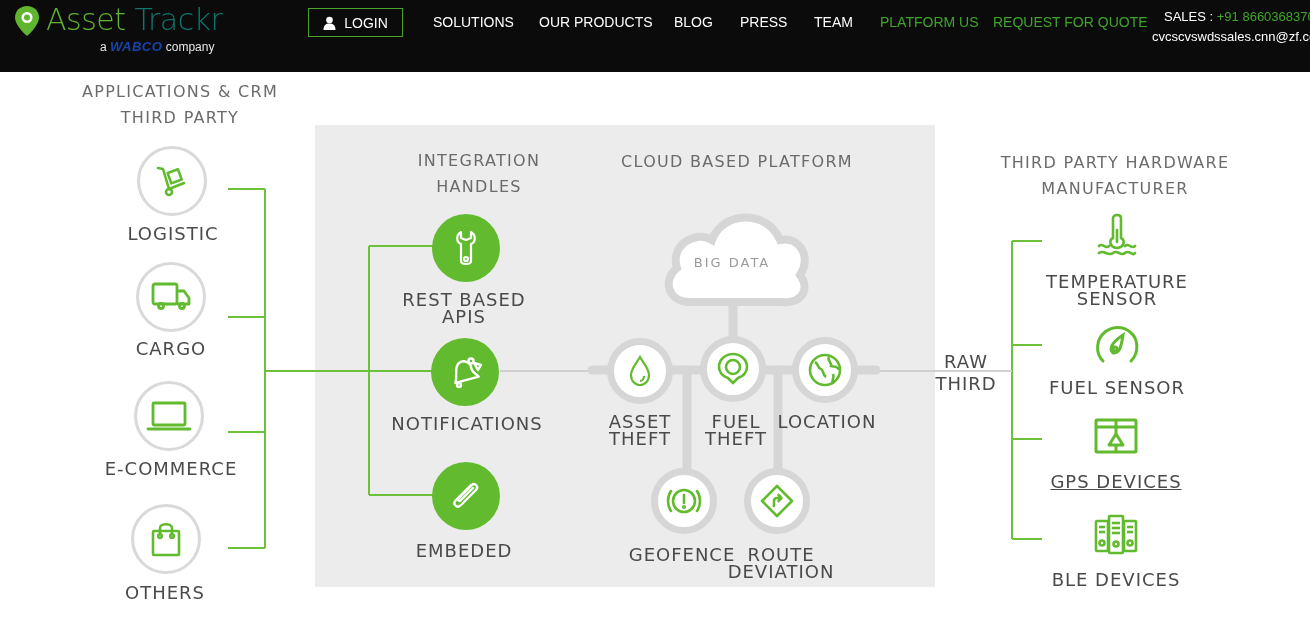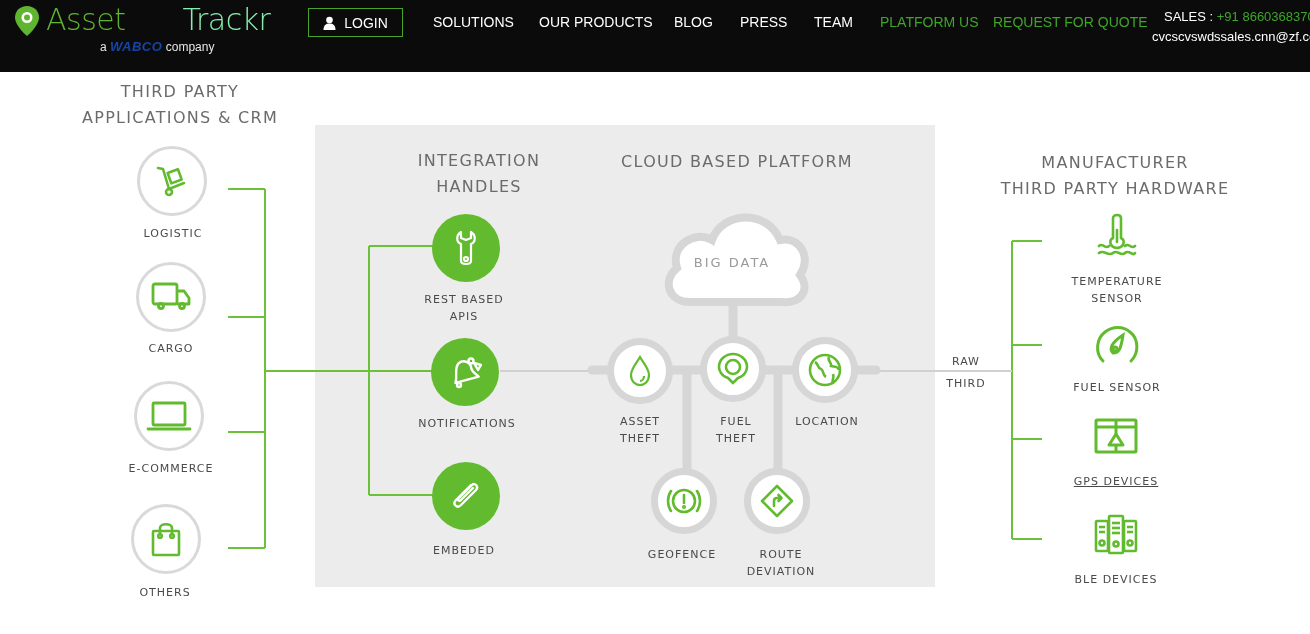--- a/index.html
+++ b/index.html
@@ -5,40 +5,40 @@
   * { box-sizing: border-box; margin: 0; padding: 0; }
   html, body { width: 1310px; height: 634px; overflow: hidden; background: #ffffff; }
   body { font-family: "Liberation Sans", sans-serif; position: relative; }
 
   
   .topbar { position: absolute; left: 0; top: 0; width: 1310px; height: 72px; background: #0b0b0b; }
   .logo { position: absolute; left: 14px; top: 4px; width: 220px; height: 50px; }
   .logo-pin { position: absolute; left: 0; top: 1px; width: 26px; height: 32px; }
   .logo-text { position: absolute; left: 32px; top: -2px; font-family: "DejaVu Sans", sans-serif; font-size: 30px; font-weight: 300; letter-spacing: -0.5px; white-space: nowrap; }
   .logo-asset { color: #5fb52f; }
-  .logo-trackr { color: #86efac; margin-left: 48px; }
+  .logo-trackr { color: #0f766e; }
   .logo-sub { position: absolute; left: 86px; top: 35px; font-size: 12px; color: #e6e6e6; white-space: nowrap; }
   .logo-wabco { color: #1644a8; font-weight: bold; font-style: italic; font-size: 13px; letter-spacing: 0.5px; margin-top: 29px; }
 
   .login-btn { position: absolute; left: 308px; top: 8px; width: 95px; height: 29px; border: 1px solid #49a32a; display: flex; align-items: center; justify-content: center; color: #ffffff; font-size: 14px; cursor: pointer; background: transparent; }
   .login-btn svg { margin-right: 8px; }
 
   .nav { position: absolute; top: 14px; left: 0; }
   .nav-item { position: absolute; top: 0; font-size: 14px; white-space: nowrap; cursor: pointer; }
   .nav-white { color: #ffffff; }
   .nav-green { color: #3fa52a; }
 
   .sales { position: absolute; left: 1164px; top: 9px; font-size: 13px; color: #ffffff; white-space: nowrap; }
   .sales-phone { color: #3fa52a; }
   .sales-mail { position: absolute; left: 1152px; top: 29px; font-size: 13px; color: #ffffff; white-space: nowrap; }
 
   
   .panel { position: absolute; left: 315px; top: 125px; width: 620px; height: 462px; background: #ececec; }
   .heading { position: absolute; color: #6b6b6b; font-family: "DejaVu Sans", sans-serif; font-size: 16px; letter-spacing: 1.3px; text-align: center; line-height: 26px; white-space: nowrap; }
-  .label { position: absolute; color: #4a4a4a; font-family: "DejaVu Sans", sans-serif; font-size: 11px; letter-spacing: 1px; text-align: center; line-height: 17px; white-space: nowrap; transform: translateX(-50%); }
+  .label { position: absolute; color: #4a4a4a; font-family: "DejaVu Sans", sans-serif; font-size: 18px; letter-spacing: 1px; text-align: center; line-height: 17px; white-space: nowrap; transform: translateX(-50%); }
 
   .circle-outline { position: absolute; width: 70px; height: 70px; border-radius: 50%; border: 3px solid #d9d9d9; background: #ffffff; display: flex; align-items: center; justify-content: center; }
   .circle-green { position: absolute; width: 68px; height: 68px; border-radius: 50%; background: #62bb2e; display: flex; align-items: center; justify-content: center; }
   .circle-cloud { position: absolute; width: 66px; height: 66px; border-radius: 50%; border: 7px solid #d6d6d6; background: #ffffff; display: flex; align-items: center; justify-content: center; }
   .hw-icon { position: absolute; width: 50px; height: 50px; display: flex; align-items: center; justify-content: center; }
 
   .lines { position: absolute; left: 0; top: 0; }
   .bigdata { position: absolute; left: 670px; top: 255px; width: 124px; text-align: center; color: #9a9a9a; font-family: "DejaVu Sans", sans-serif; font-size: 13px; letter-spacing: 2px; }
 </style>
 </head>
@@ -121,22 +121,22 @@
     <line x1="687" y1="370" x2="687" y2="470"></line>
     <line x1="778" y1="370" x2="778" y2="470"></line>
   </g>
 
   <path d="M690 302 C668 302 662 280 677 268 C670 245 695 230 712 240 C722 212 766 208 780 240 C800 236 812 258 800 275 C812 292 798 304 782 302 Z" fill="#ffffff" stroke="#d6d6d6" stroke-width="8"></path>
 </svg>
 
 <div class="bigdata">BIG DATA</div>
 
 <div class="heading" style="left:80px; top:79px; width:200px;">
+  <div>APPLICATIONS &amp; CRM</div>
   <div>THIRD PARTY</div>
-  <div>APPLICATIONS &amp; CRM</div>
 </div>
 
 <div class="circle-outline" style="left:137px; top:146px;">
   <svg width="40" height="40" viewBox="0 0 40 40" fill="none" stroke="#62bb2e" stroke-width="2.6" stroke-linecap="round" stroke-linejoin="round">
     <path d="M6 7 L11 8 L17 28"></path>
       <path d="M17 28 L32 22"></path>
     <rect x="17" y="10" width="11" height="11" transform="rotate(-20 22 15)"></rect>
     <circle cx="17" cy="31" r="3"></circle>
   </svg>
 </div>
@@ -255,22 +255,22 @@
   <div>ROUTE</div>
   <div>DEVIATION</div>
 </div>
 
 <div class="label" style="left:966px; top:351px; line-height:22px;">
   <div>RAW</div>
   <div>THIRD</div>
 </div>
 
 <div class="heading" style="left:990px; top:150px; width:250px;">
+  <div>THIRD PARTY HARDWARE</div>
   <div>MANUFACTURER</div>
-  <div>THIRD PARTY HARDWARE</div>
 </div>
 
 <div class="hw-icon" style="left:1092px; top:210px;">
   <svg width="44" height="46" viewBox="0 0 44 46" fill="none" stroke="#62bb2e" stroke-width="2.6" stroke-linecap="round">
     <path d="M18 26 L18 6 C18 2 26 2 26 6 L26 26 C30 28 30 35 22 36 C14 35 14 28 18 26 Z"></path>
     <line x1="22" y1="18" x2="22" y2="30"></line>
     <path d="M4 34 C8 30 10 38 14 34 M30 34 C34 30 36 38 40 34 M4 41 C9 37 13 45 18 41 C22 37 26 45 30 41 C34 37 38 45 40 41"></path>
   </svg>
 </div>
 <div class="label" style="left:1117px; top:273px;">

